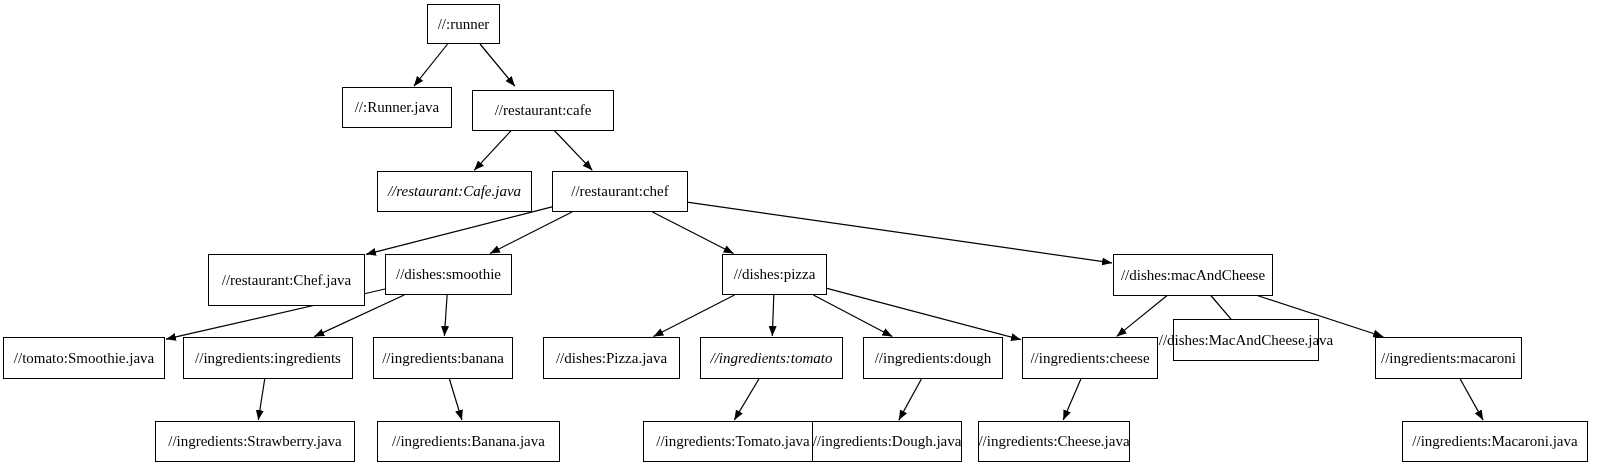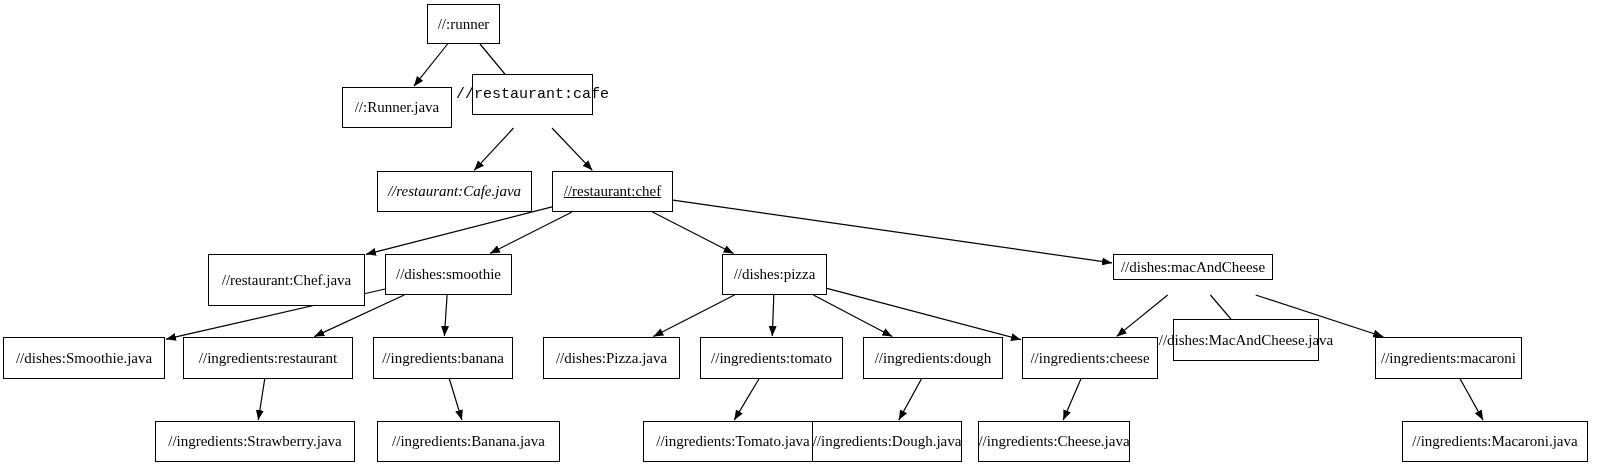--- a/index.html
+++ b/index.html
@@ -73,32 +73,32 @@
         <line x1="1080.9" y1="379.0" x2="1063.2" y2="420.1" stroke="#000000" stroke-width="1.2" marker-end="url(#arrow)"></line>
         <line x1="1167.7" y1="295.0" x2="1116.7" y2="336.4" stroke="#000000" stroke-width="1.2" marker-end="url(#arrow)"></line>
         <line x1="1210.4" y1="295.0" x2="1245.5" y2="336.2" stroke="#000000" stroke-width="1.2" marker-end="url(#arrow)"></line>
         <line x1="1255.7" y1="295.0" x2="1383.3" y2="336.7" stroke="#000000" stroke-width="1.2" marker-end="url(#arrow)"></line>
         <line x1="1460.2" y1="379.0" x2="1483.1" y2="420.1" stroke="#000000" stroke-width="1.2" marker-end="url(#arrow)"></line>
       </g>
   </svg>
 
   <div class="node" style="left:427px; top:4px;   width:73px;  height:40px;">//:runner</div>
   <div class="node" style="left:342px; top:87px;  width:110px; height:41px;">//:Runner.java</div>
-  <div class="node" style="left:472px; top:74px;  width:121px; height:41px;font-family:Liberation Mono, monospace;">//restaurant:cafe</div>
+  <div class="node" style="left:472px; top:90px;  width:142px; height:41px;">//restaurant:cafe</div>
   <div class="node" style="left:377px; top:171px; width:155px; height:41px;font-style:italic;">//restaurant:Cafe.java</div>
-  <div class="node" style="left:552px; top:171px; width:121px; height:41px;text-decoration:underline;">//restaurant:chef</div>
+  <div class="node" style="left:552px; top:171px; width:136px; height:41px;">//restaurant:chef</div>
   <div class="node" style="left:208px; top:254px; width:157px; height:52px;">//restaurant:Chef.java</div>
   <div class="node" style="left:385px; top:254px; width:127px; height:41px;">//dishes:smoothie</div>
   <div class="node" style="left:722px; top:254px; width:105px; height:41px;">//dishes:pizza</div>
-  <div class="node" style="left:1113px;top:254px; width:160px; height:26px;">//dishes:macAndCheese</div>
-  <div class="node" style="left:3px;   top:337px; width:162px; height:42px;">//dishes:Smoothie.java</div>
-  <div class="node" style="left:183px; top:337px; width:170px; height:42px;">//ingredients:restaurant</div>
+  <div class="node" style="left:1113px;top:254px; width:160px; height:42px;">//dishes:macAndCheese</div>
+  <div class="node" style="left:3px;   top:337px; width:162px; height:42px;">//tomato:Smoothie.java</div>
+  <div class="node" style="left:183px; top:337px; width:170px; height:42px;">//ingredients:ingredients</div>
   <div class="node" style="left:373px; top:337px; width:140px; height:42px;">//ingredients:banana</div>
   <div class="node" style="left:543px; top:337px; width:137px; height:42px;">//dishes:Pizza.java</div>
-  <div class="node" style="left:700px; top:337px; width:143px; height:42px;">//ingredients:tomato</div>
+  <div class="node" style="left:700px; top:337px; width:143px; height:42px;font-style:italic;">//ingredients:tomato</div>
   <div class="node" style="left:863px; top:337px; width:140px; height:42px;">//ingredients:dough</div>
   <div class="node" style="left:1022px;top:337px; width:136px; height:42px;text-align:center;">//ingredients:cheese</div>
   <div class="node" style="left:1173px;top:319px; width:146px; height:42px;">//dishes:MacAndCheese.java</div>
   <div class="node" style="left:1375px;top:337px; width:147px; height:42px;">//ingredients:macaroni</div>
   <div class="node" style="left:155px; top:421px; width:200px; height:41px;">//ingredients:Strawberry.java</div>
   <div class="node" style="left:377px; top:421px; width:183px; height:41px;">//ingredients:Banana.java</div>
   <div class="node" style="left:643px; top:421px; width:180px; height:41px;">//ingredients:Tomato.java</div>
   <div class="node" style="left:812px; top:421px; width:150px; height:41px;">//ingredients:Dough.java</div>
   <div class="node" style="left:978px; top:421px; width:152px; height:41px;">//ingredients:Cheese.java</div>
   <div class="node" style="left:1402px;top:421px; width:186px; height:41px;">//ingredients:Macaroni.java</div>

